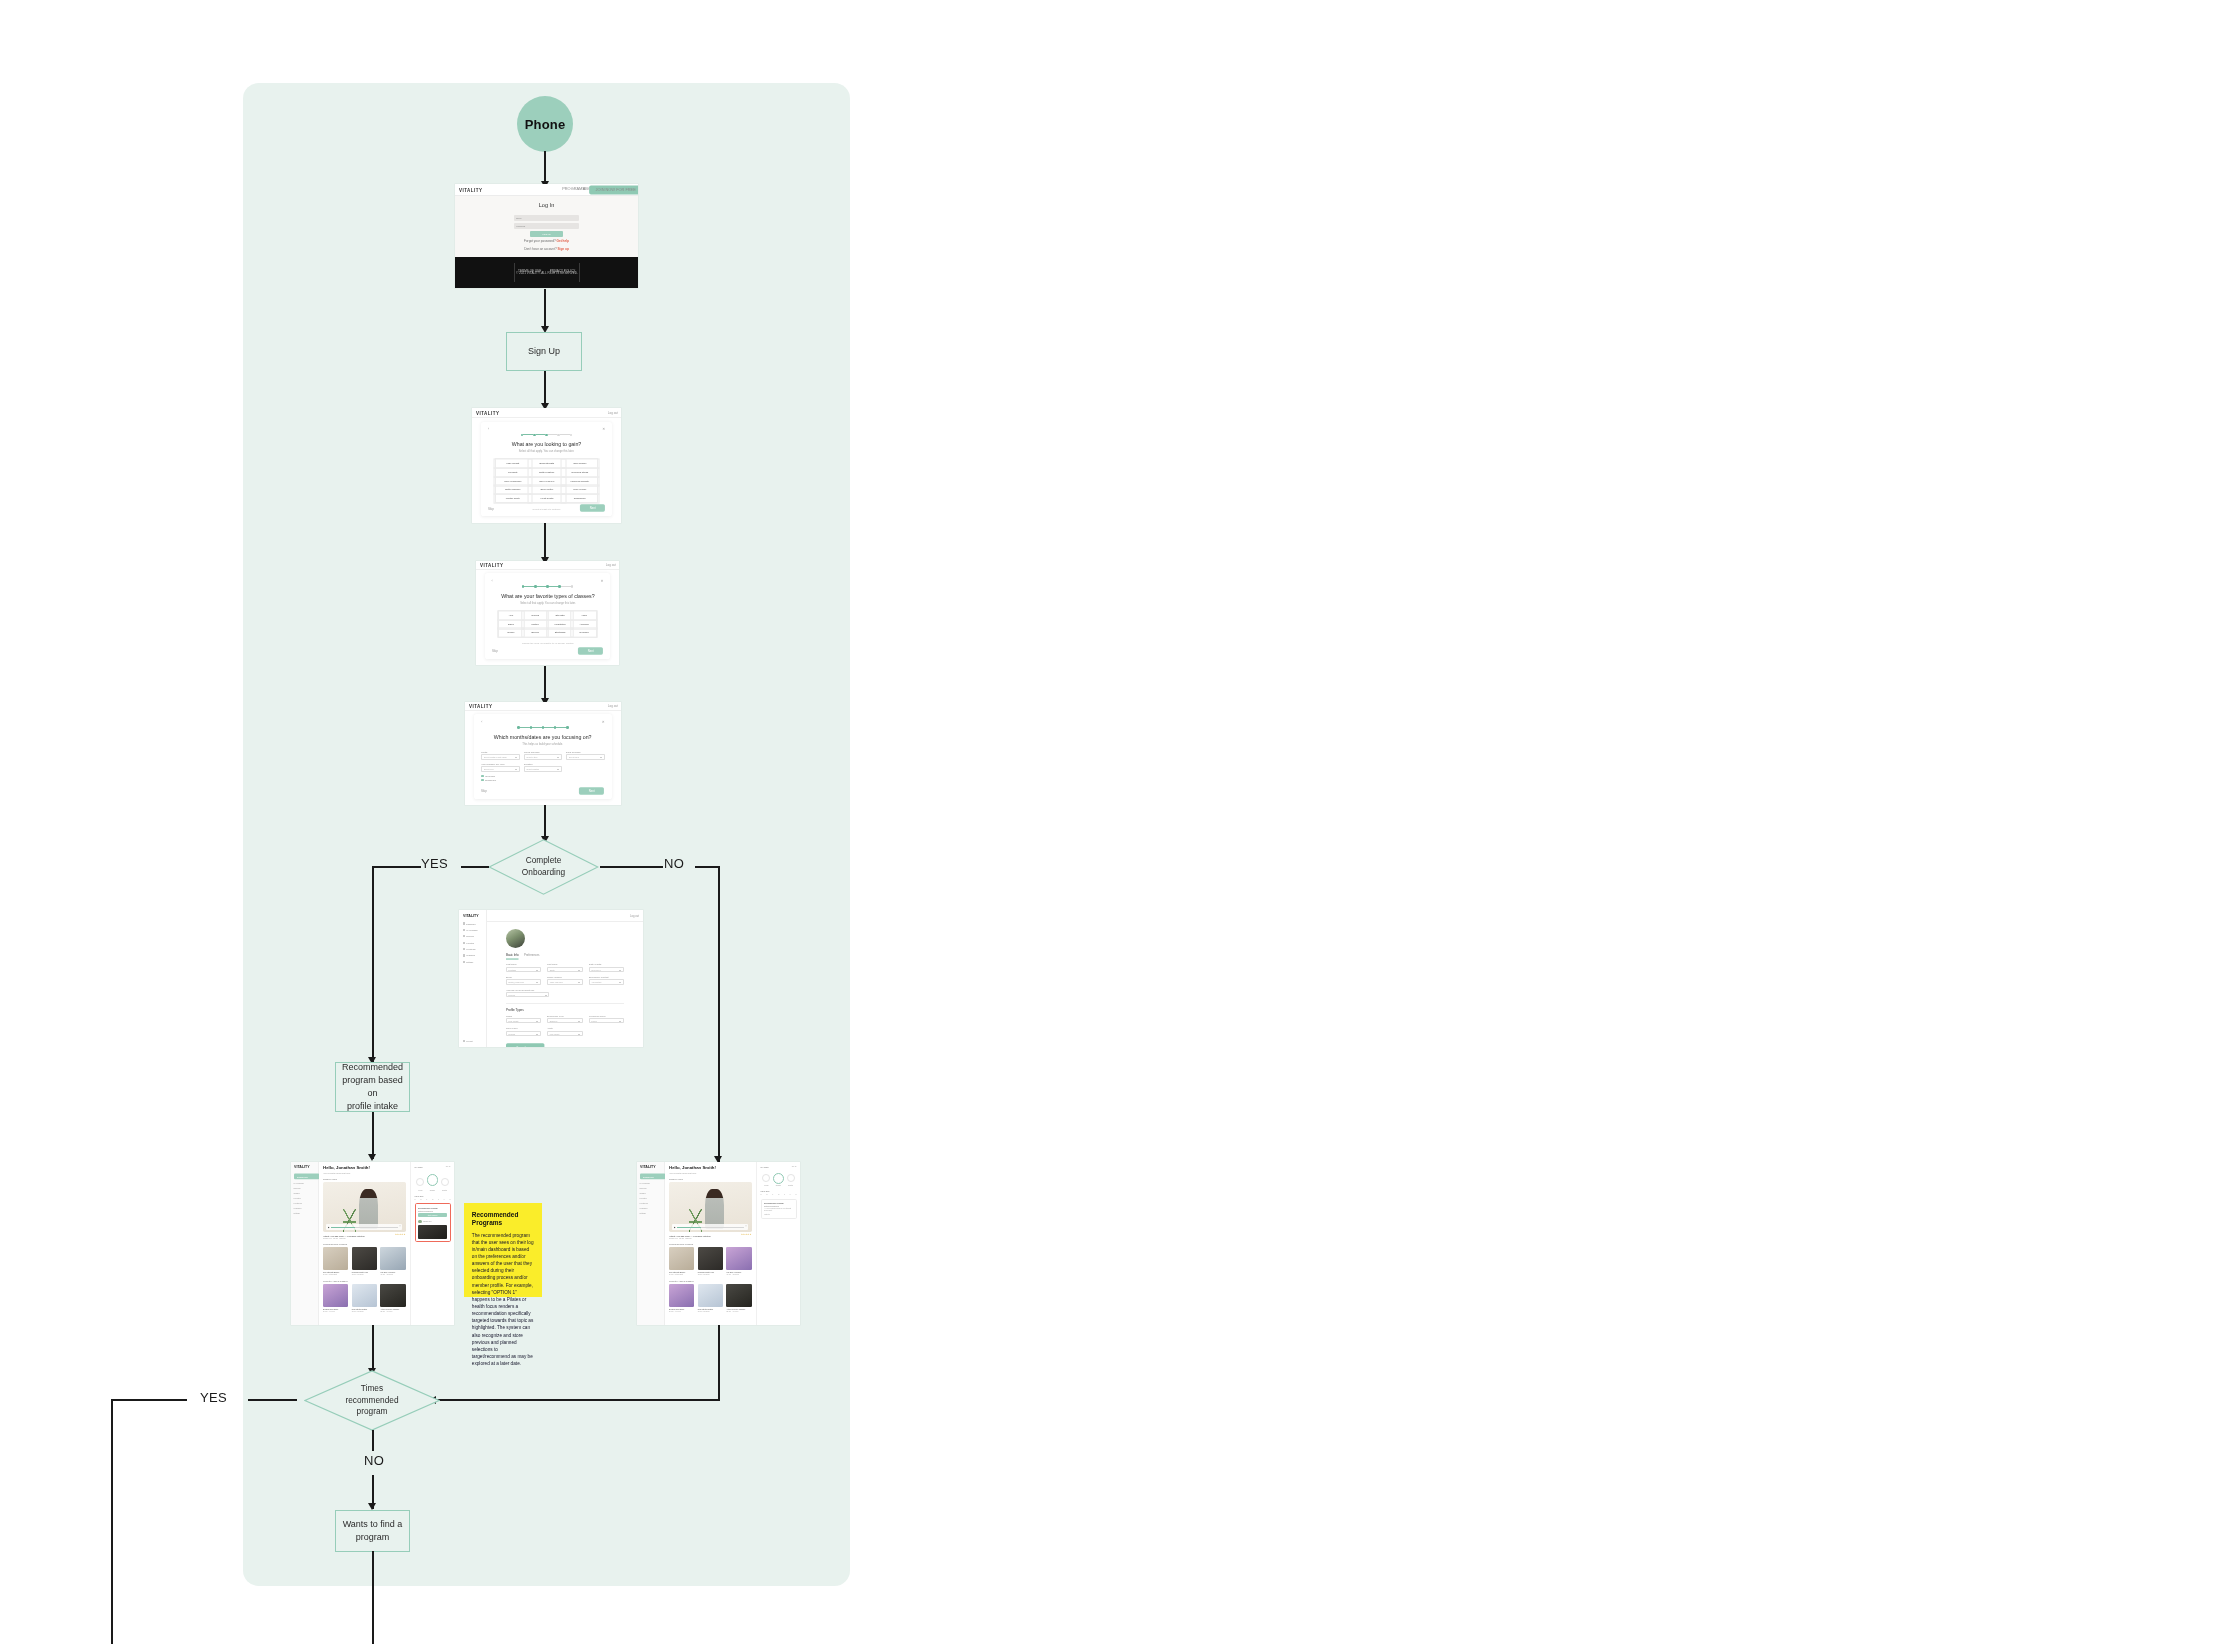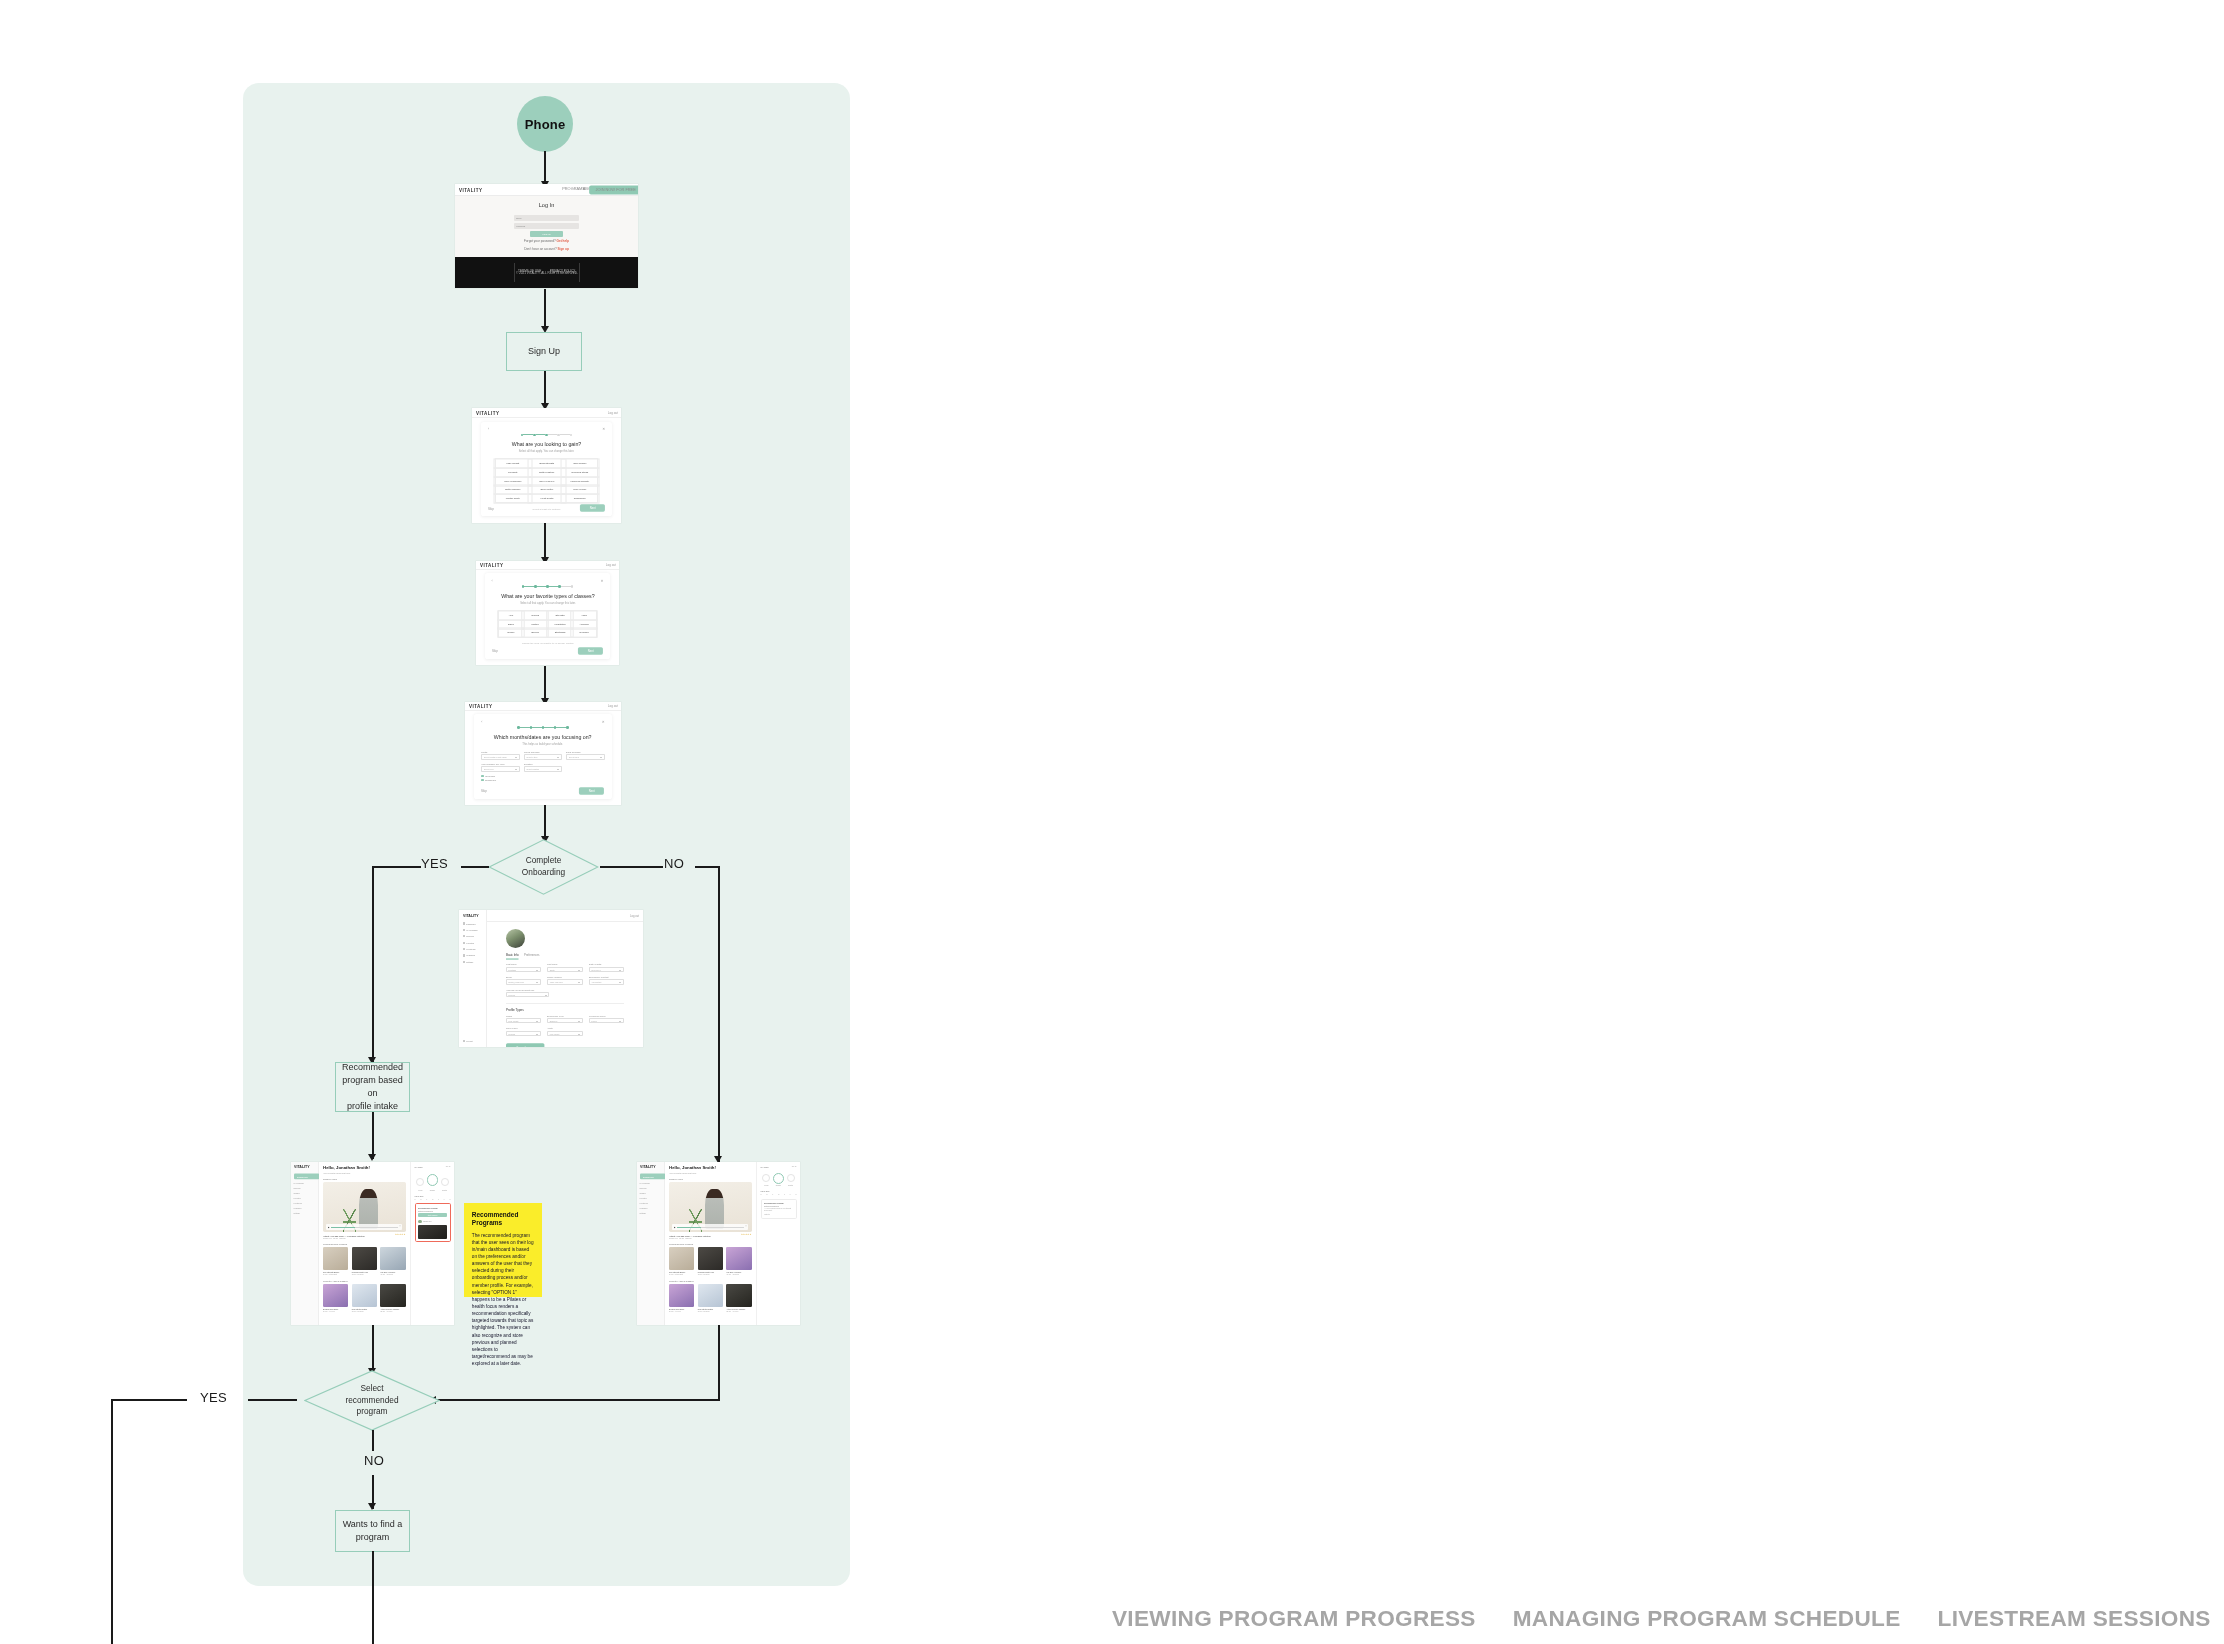--- a/index.html
+++ b/index.html
@@ -867,21 +867,21 @@
 
   <div class="conn conn-v" style="left:718px; top:1325px; height:75px;"></div>
   <div class="conn conn-h" style="left:435px; top:1399px; width:285px;"></div>
   <div class="arrow-left" style="left:429px; top:1396px;"></div>
 
   <div class="diamond-wrap" style="left:304px; top:1370px; width:136px; height:61px;">
     <svg width="136" height="61" viewBox="0 0 156 70">
       <polygon points="78,1 155,35 78,69 1,35" fill="#e8f2ee" stroke="#96cdb9" stroke-width="1.3"></polygon>
     </svg>
     <div class="diamond-label">
-      <span style="white-space:pre-line;">Select
+      <span style="white-space:pre-line;">Times
 recommended
 program</span>
     </div>
   </div>
 
   <div class="conn conn-h" style="left:248px; top:1399px; width:49px;"></div>
   <div class="branch-label" style="left:200px; top:1390px;">YES</div>
   <div class="conn conn-h" style="left:111px; top:1399px; width:76px;"></div>
   <div class="conn conn-v" style="left:111px; top:1399px; height:245px;"></div>
 
@@ -890,20 +890,15 @@
   <div class="conn conn-v" style="left:372px; top:1475px; height:34px;"></div>
   <div class="arrow-down" style="left:368px; top:1503px;"></div>
 
   <div class="proc-node" style="left:335px; top:1510px; width:75px; height:42px;">
     <span style="white-space:pre-line;">Wants to find a
 program</span>
   </div>
 
   <div class="conn conn-v" style="left:372px; top:1551px; height:93px;"></div>
 
-  <div class="sec-titles" style="left:1112px; top:1606px;">
-    <div class="sec-title">VIEWING PROGRAM PROGRESS</div>
-    <div class="sec-title">MANAGING PROGRAM SCHEDULE</div>
-    <div class="sec-title">LIVESTREAM SESSIONS</div>
-  </div>
 
 </div>
 
 
 </body></html>

